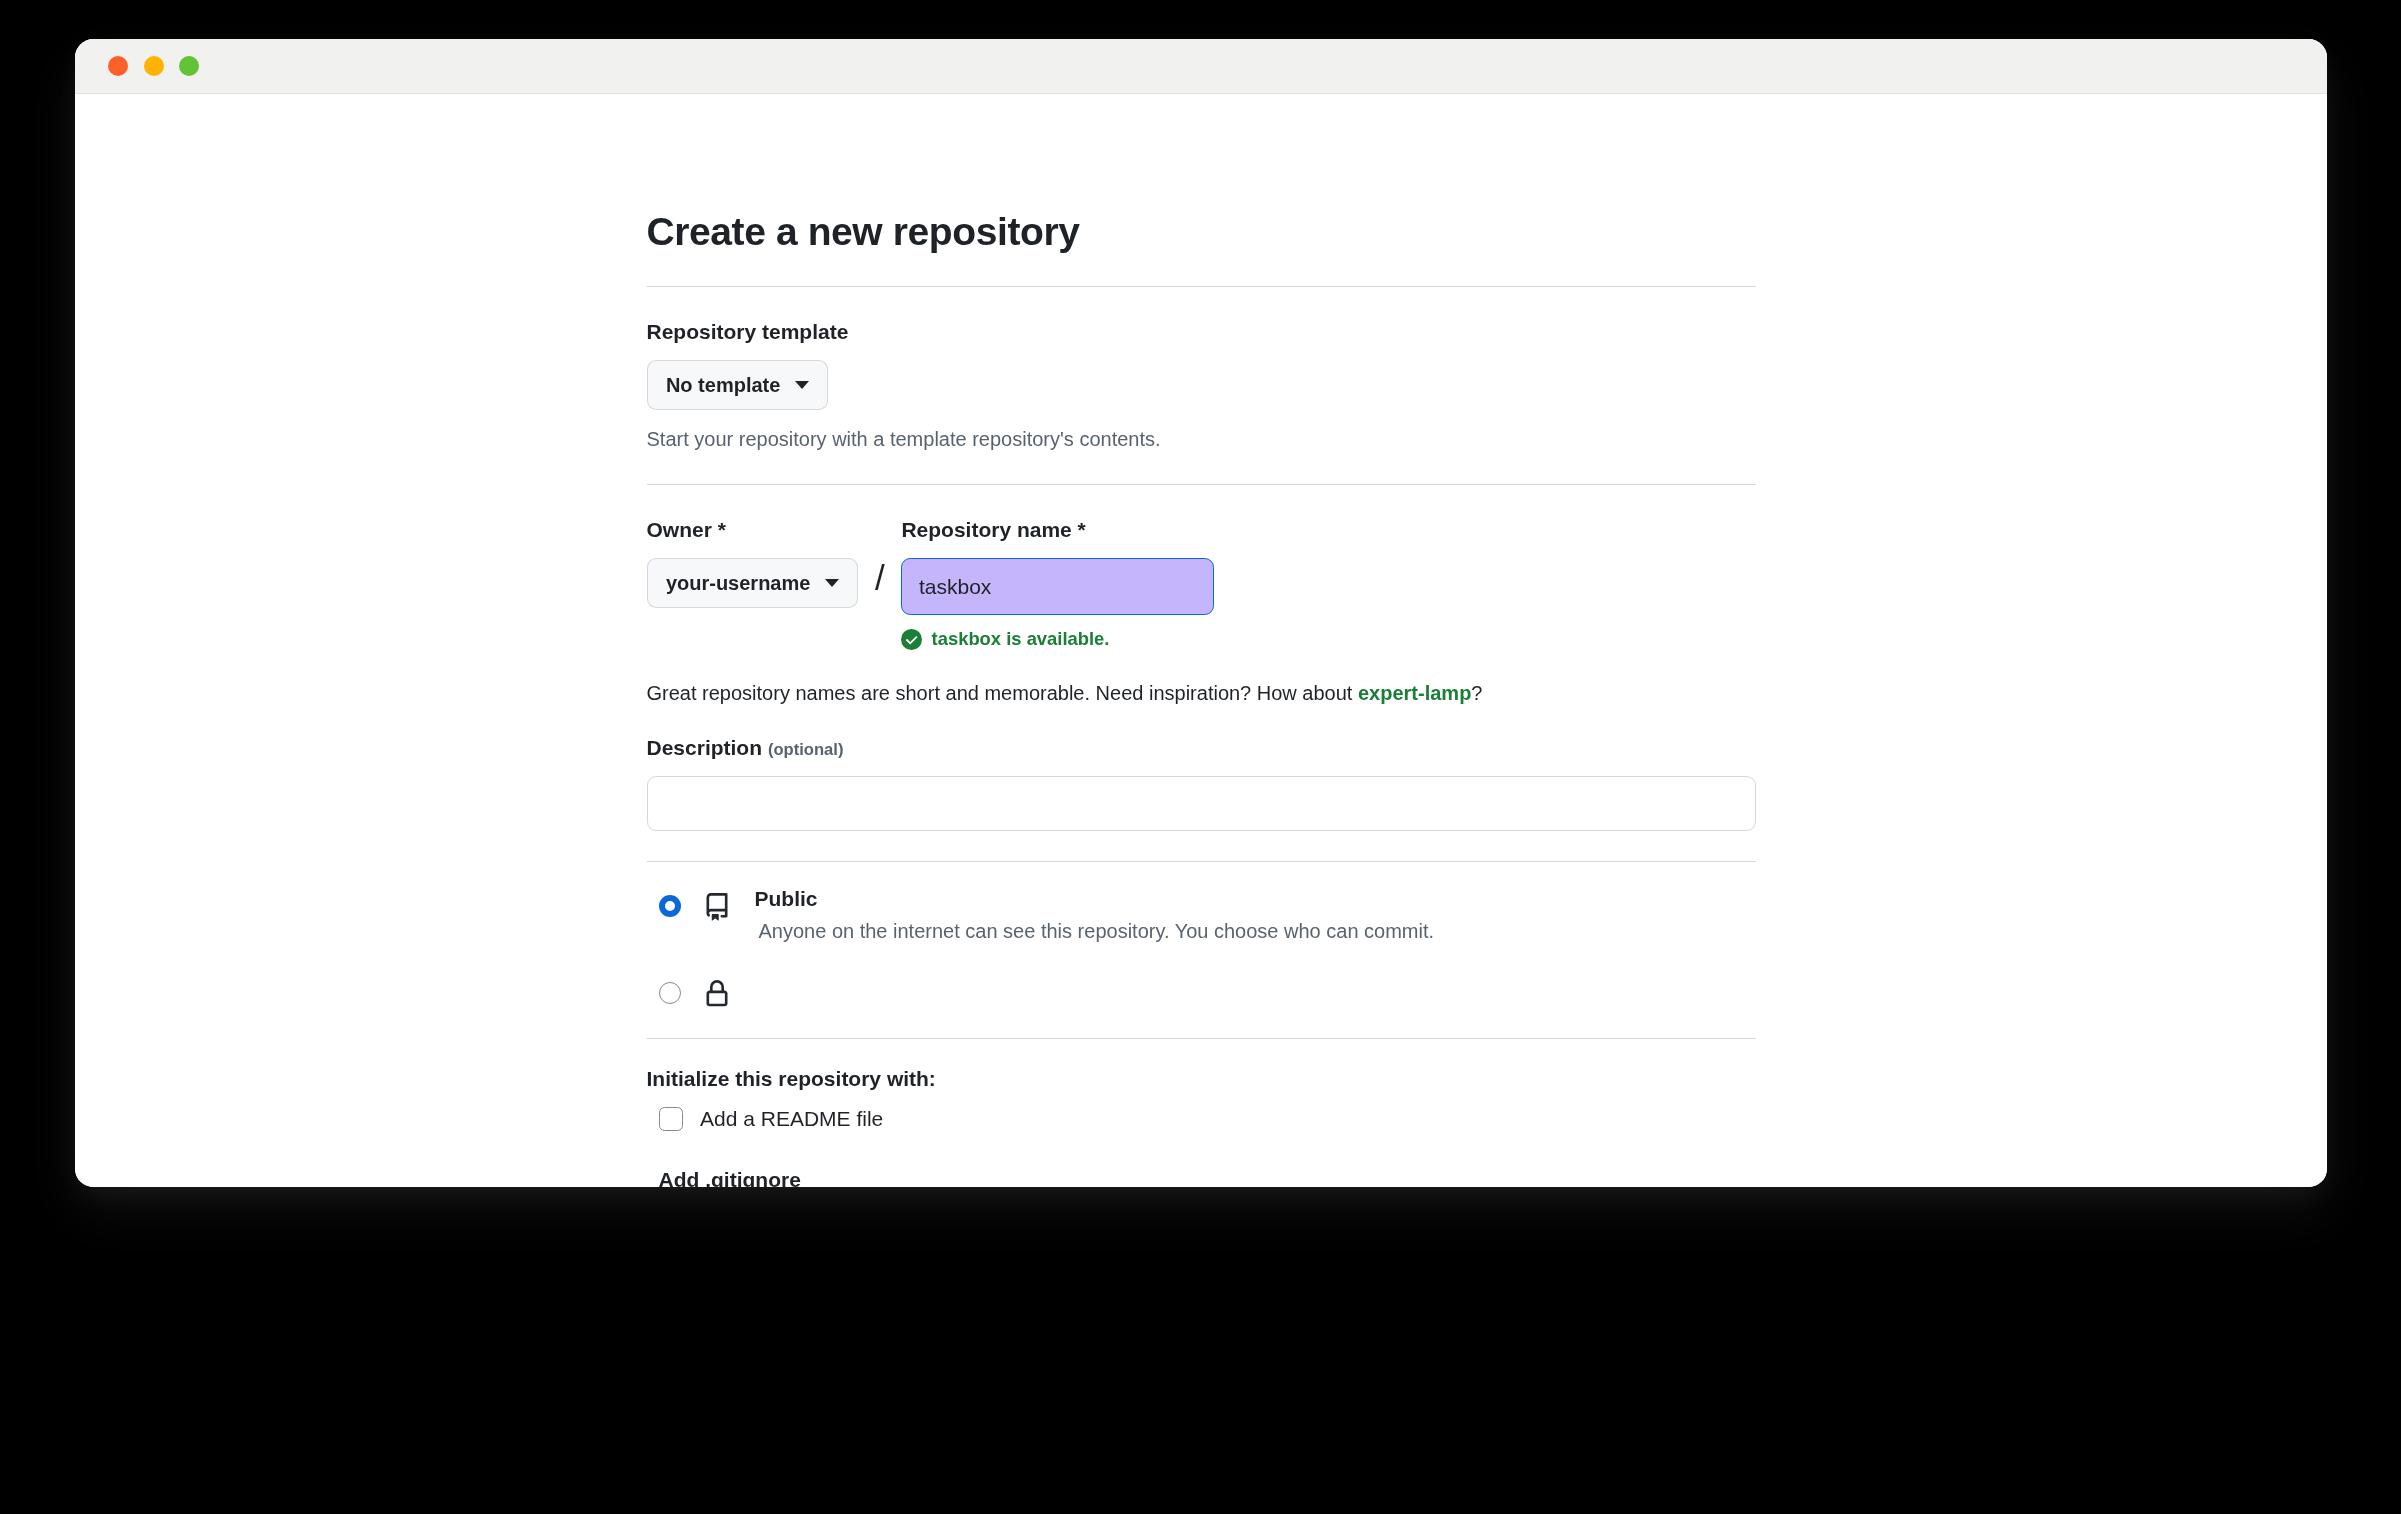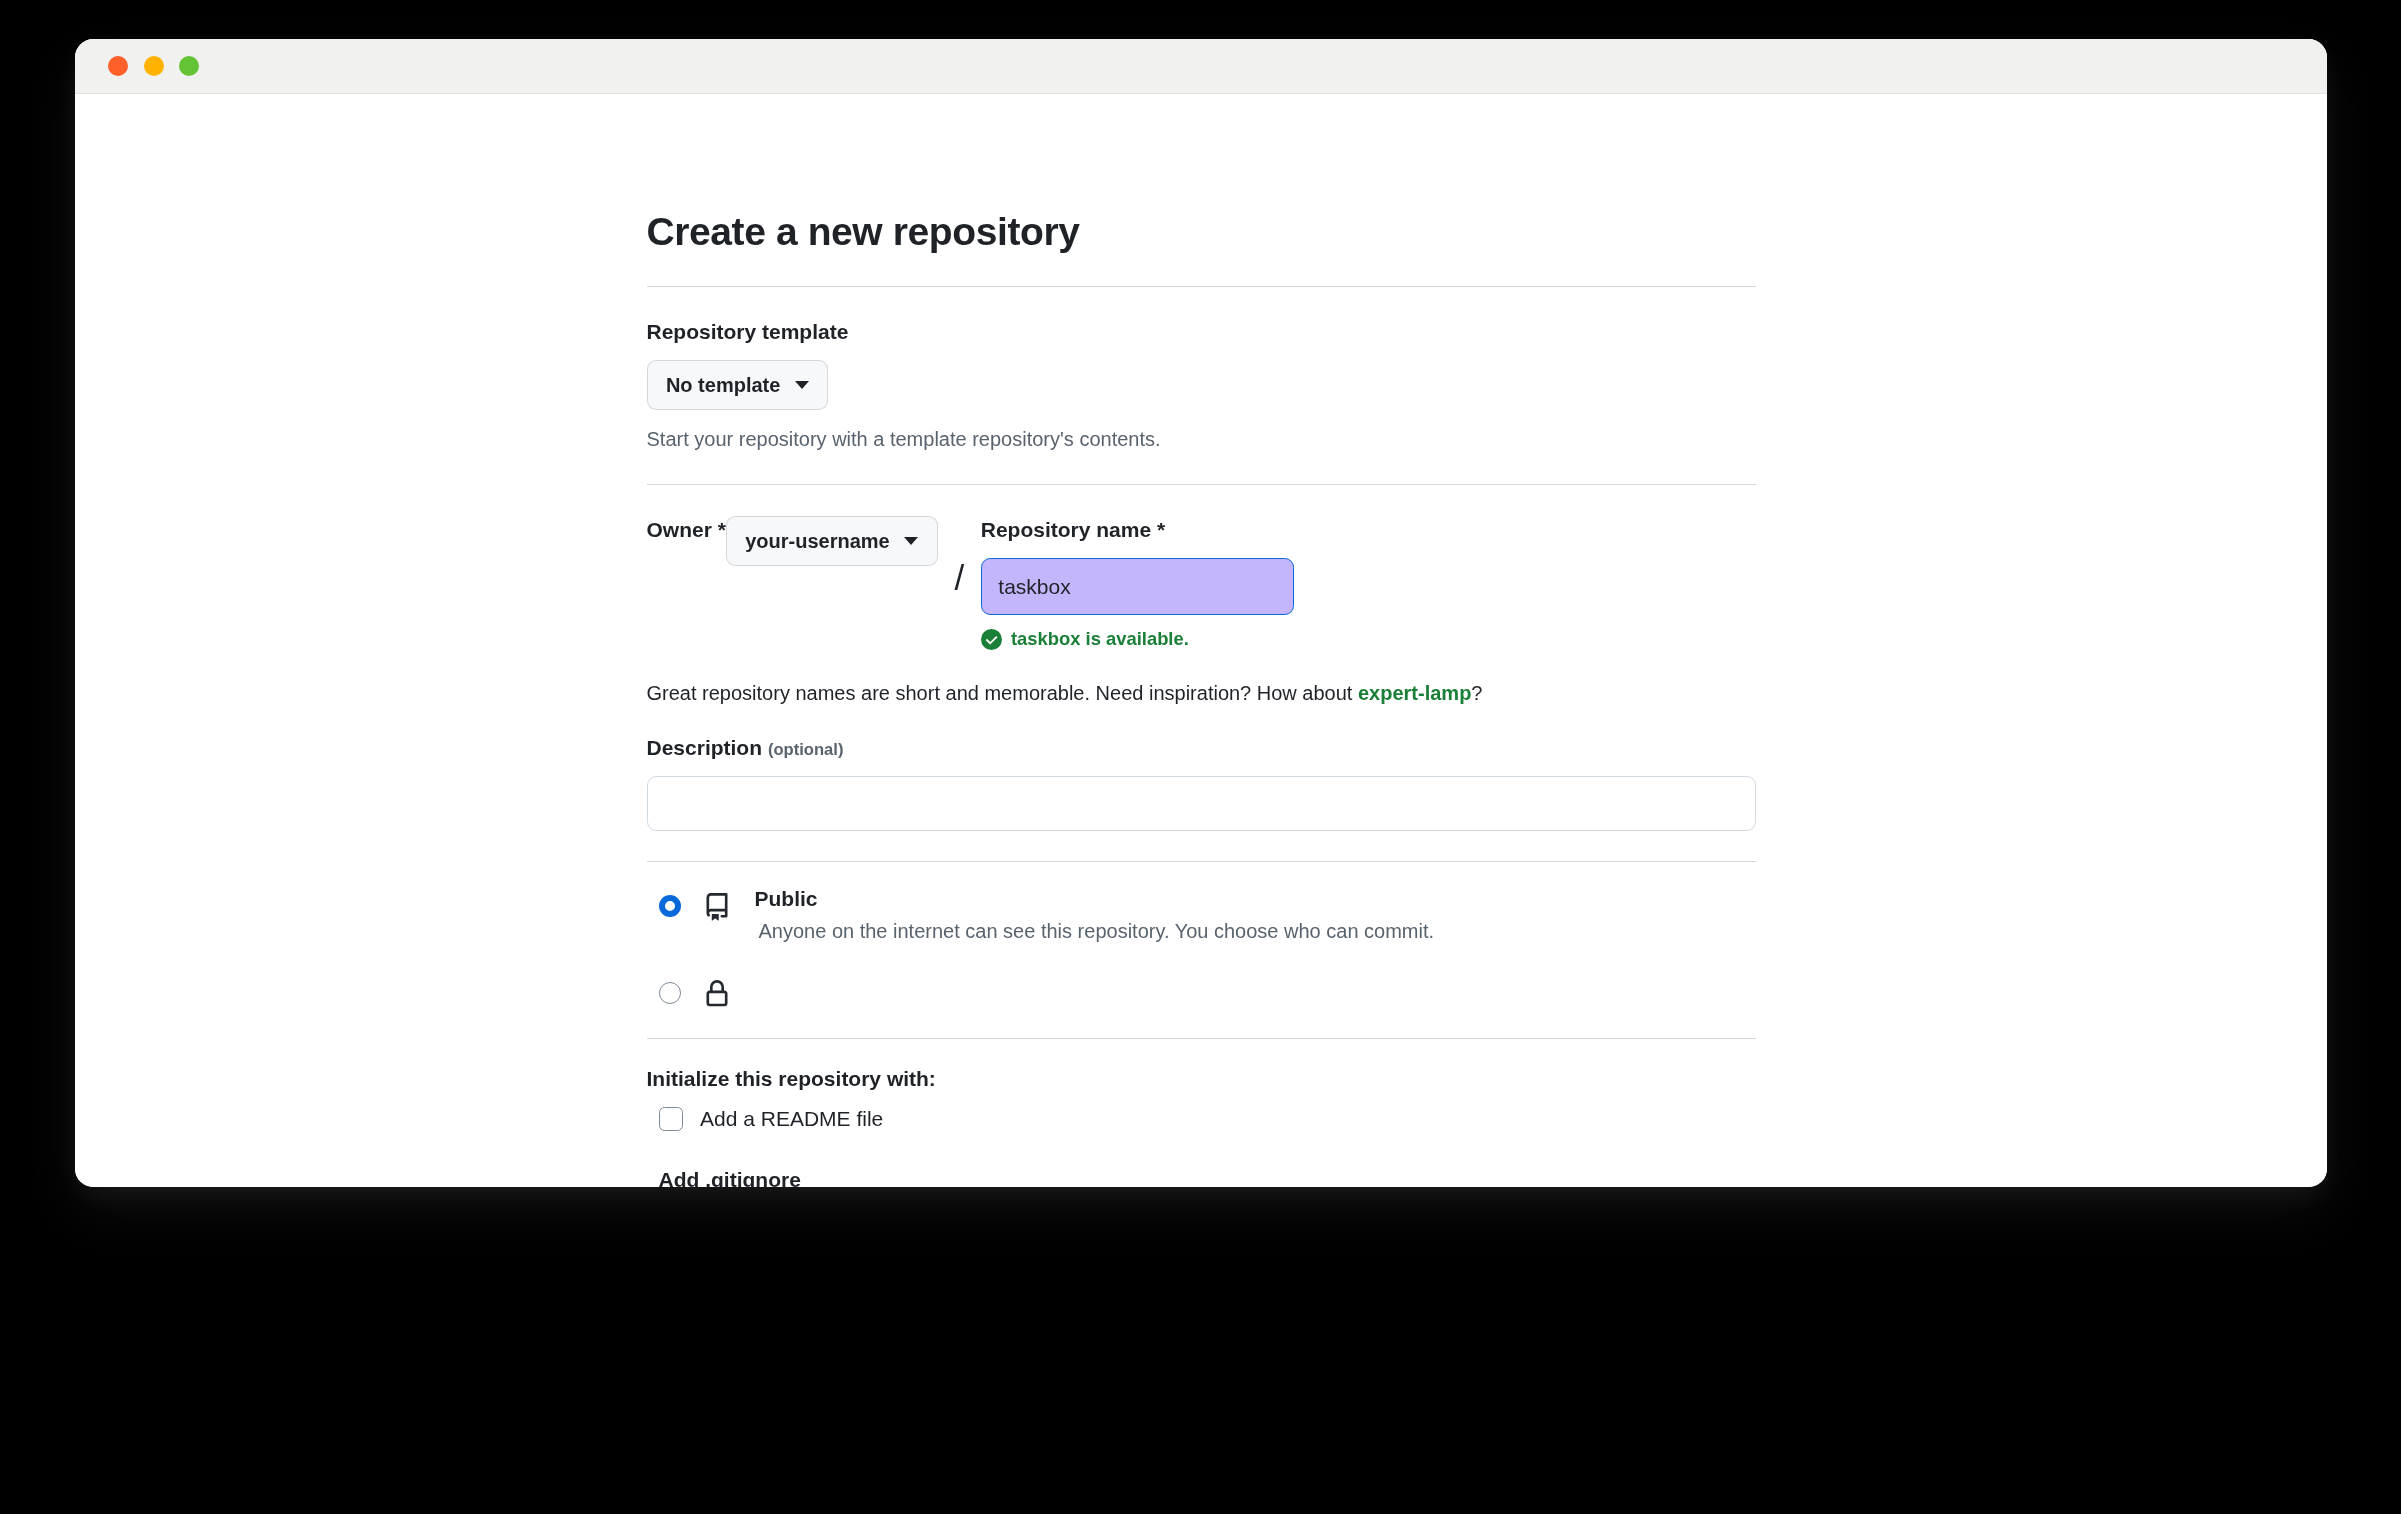--- a/index.html
+++ b/index.html
@@ -131,21 +131,21 @@
     border-top: 8.3px solid #1f2328;
     display: inline-block;
   }
 
   
   .owner-row {
     display: flex;
     align-items: flex-start;
     gap: 0;
   }
-  .col-owner { display: flex; flex-direction: row; }
+  .col-owner { display: flex; flex-direction: column; }
   .slash {
     font-size: 35px;
     color: #1f2328;
     font-weight: 300;
     margin: 0 16.6px;
     padding-top: 44px;
     line-height: 1;
   }
   .col-name { display: flex; flex-direction: column; flex: 1; }
 

